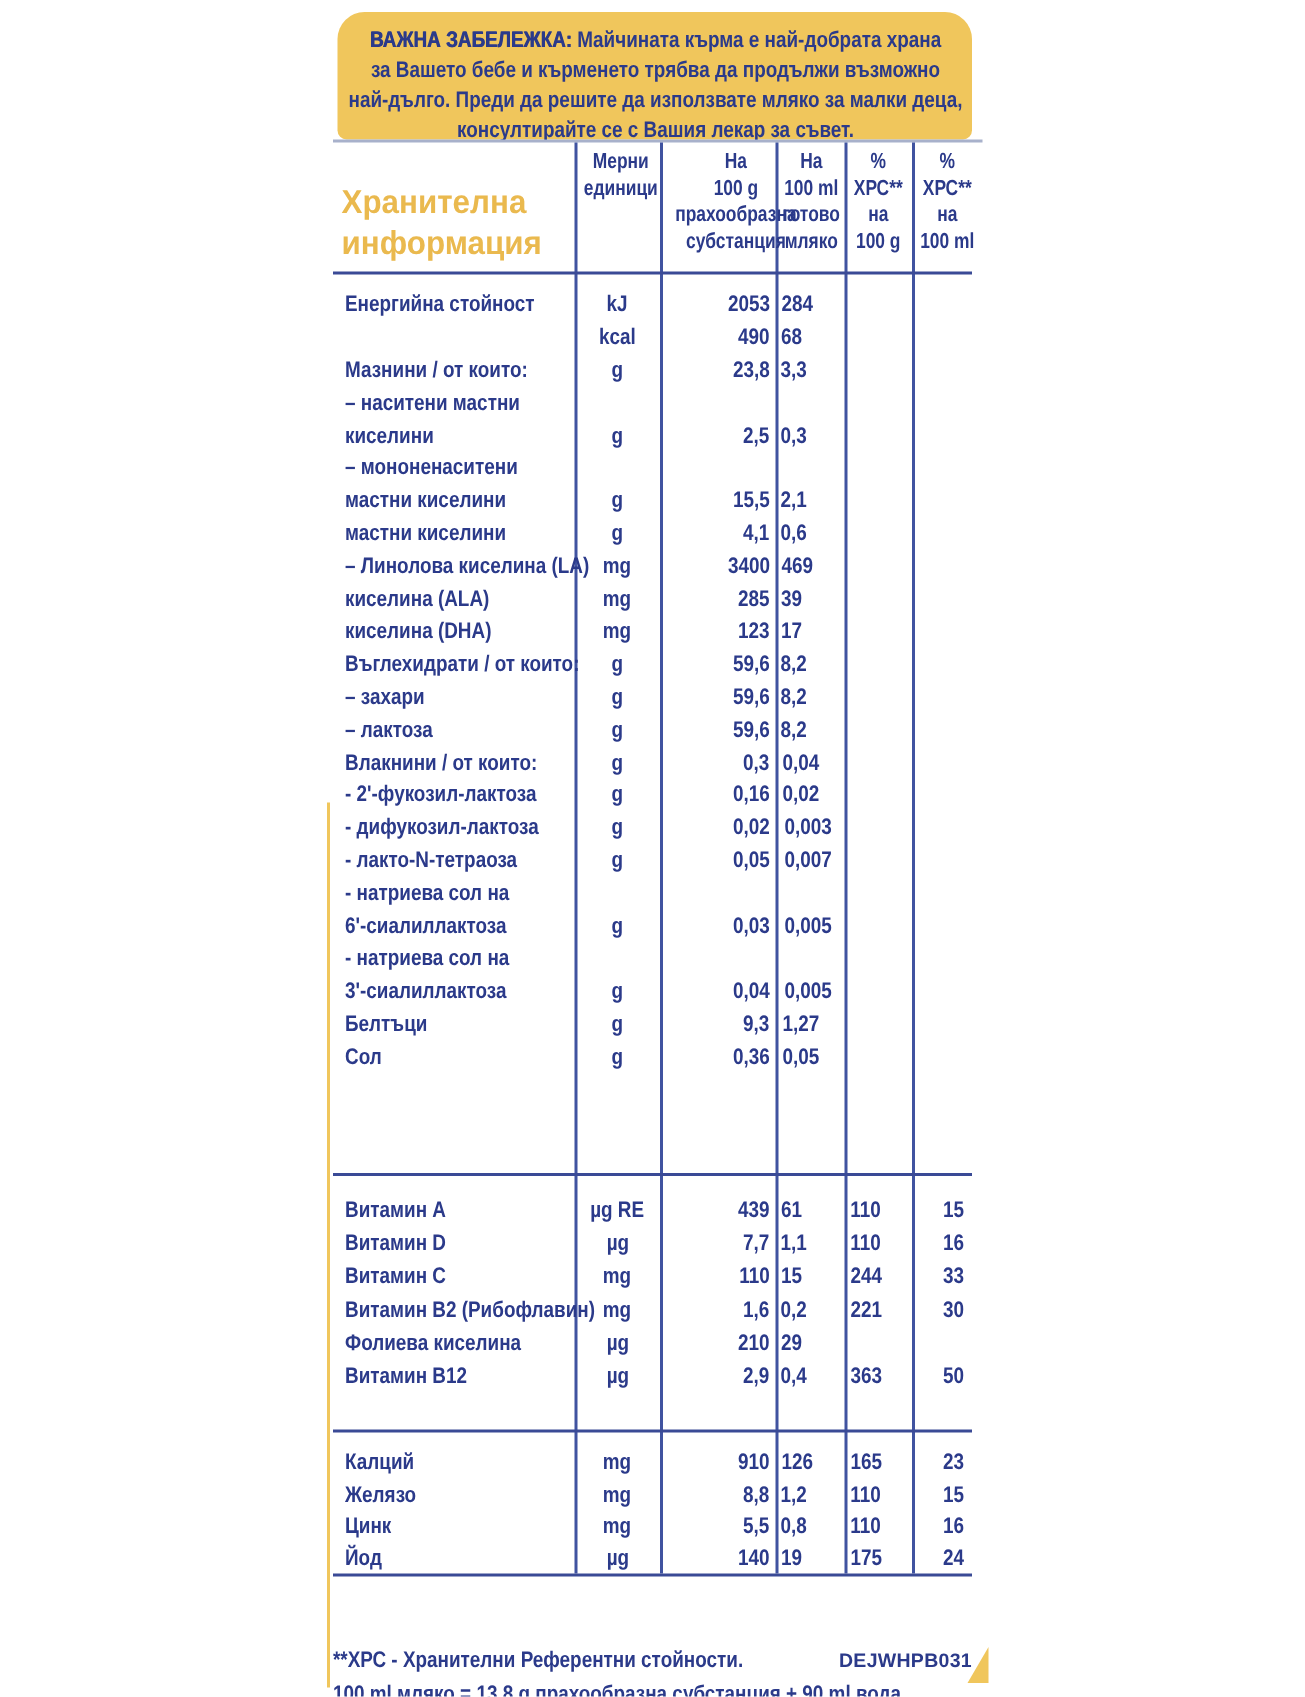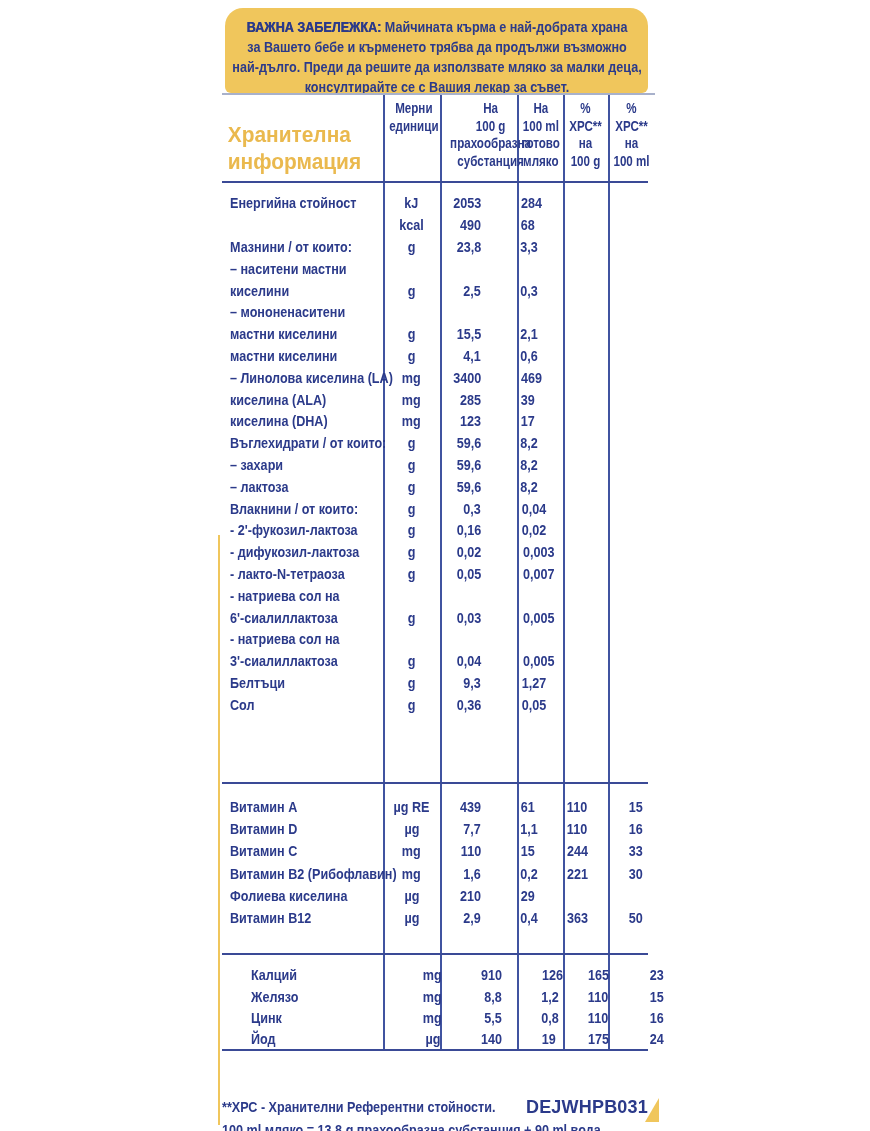--- a/index.html
+++ b/index.html
@@ -26,39 +26,39 @@
              grid-template-columns:161px 57px 77px 46px 45px 47px; }
   .hcell { text-align:center; font-size:14.5px; line-height:17.5px; white-space:pre-line; padding-top:3px; }
   .hcell .cond { display:inline-block; transform:scaleX(0.8); transform-origin:50% 0; white-space:pre-line; }
   .table-title { color:#EAB94E; font-size:22px; line-height:27px; text-align:left;
                  padding:3px 0 0 6px; transform:scaleX(0.95); transform-origin:0 0; width:168px; }
 
   
   .section { position:absolute; left:0; width:433px; }
   .s0 { top:181px; padding-top:11px; }
   .s1 { top:782px; padding-top:13px; }
-  .s2 { top:953px; padding-top:11px;margin-left:21px; }
+  .s2 { top:953px; padding-top:11px; }
   .row { display:grid; grid-template-columns:161px 57px 77px 46px 45px 47px; align-items:center; }
   .s0 .row { height:21.8px; }
   .s1 .row { height:22.3px; }
   .s2 .row { height:21.4px; }
   .cell { font-size:15px; overflow:visible; }
   .cond { display:inline-block; transform:scaleX(0.84); white-space:nowrap; }
   .c0 { text-align:left; padding-left:8px; } .c0 .cond { transform-origin:0 50%; }
   .c1 { text-align:center; } .c1 .cond { transform-origin:50% 50%; }
-  .c2 { text-align:right; padding-right:36px; } .c2 .cond { transform-origin:100% 50%; }
+  .c2 { text-align:right; padding-right:4px; } .c2 .cond { transform-origin:100% 50%; }
   .c3 { text-align:right; padding-right:28px; } .c3 .cond { transform-origin:100% 50%; }
   .c4 { text-align:right; padding-right:22px; } .c4 .cond { transform-origin:100% 50%; }
   .c5 { text-align:right; padding-right:12px; } .c5 .cond { transform-origin:100% 50%; }
 
   
   .footer { position:absolute; left:0; top:1096px; width:433px; font-size:15px; }
   .foot-line { line-height:22.5px; }
   .foot-line .cond { transform-origin:0 50%; }
-  .foot-code { position:absolute; top:0; right:7px; font-size:18px; line-height:22.5px;
+  .foot-code { position:absolute; top:0; right:7px; font-size:13px; line-height:22.5px;
                letter-spacing:0.2px; }
 
   
   .edge-left { position:absolute; left:-4px; top:535px; width:2px; height:590px; background:#F0C65C; }
   .corner-tri { position:absolute; left:423px; top:1098px; width:0; height:0;
                 border-left:14px solid transparent; border-bottom:24px solid #F0C65C; }
 </style>
 </head>
 <body>
 

